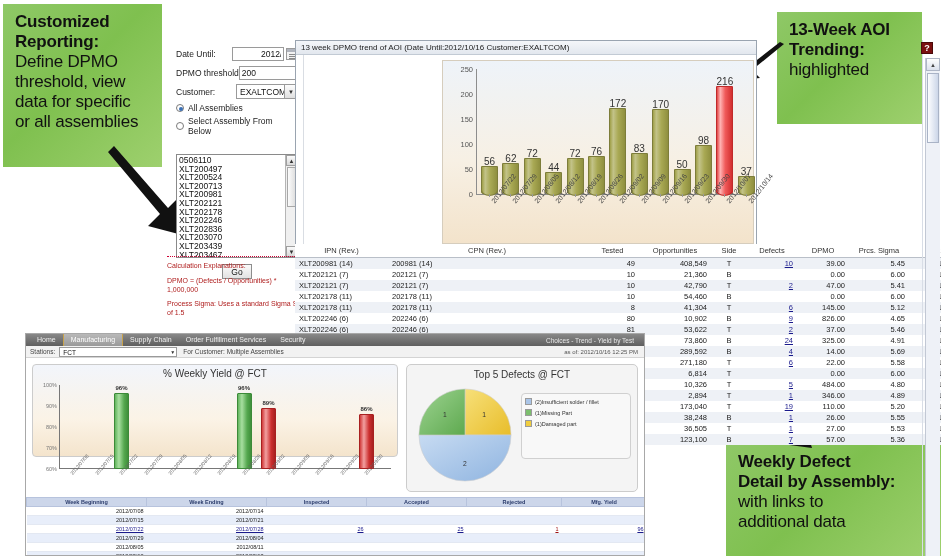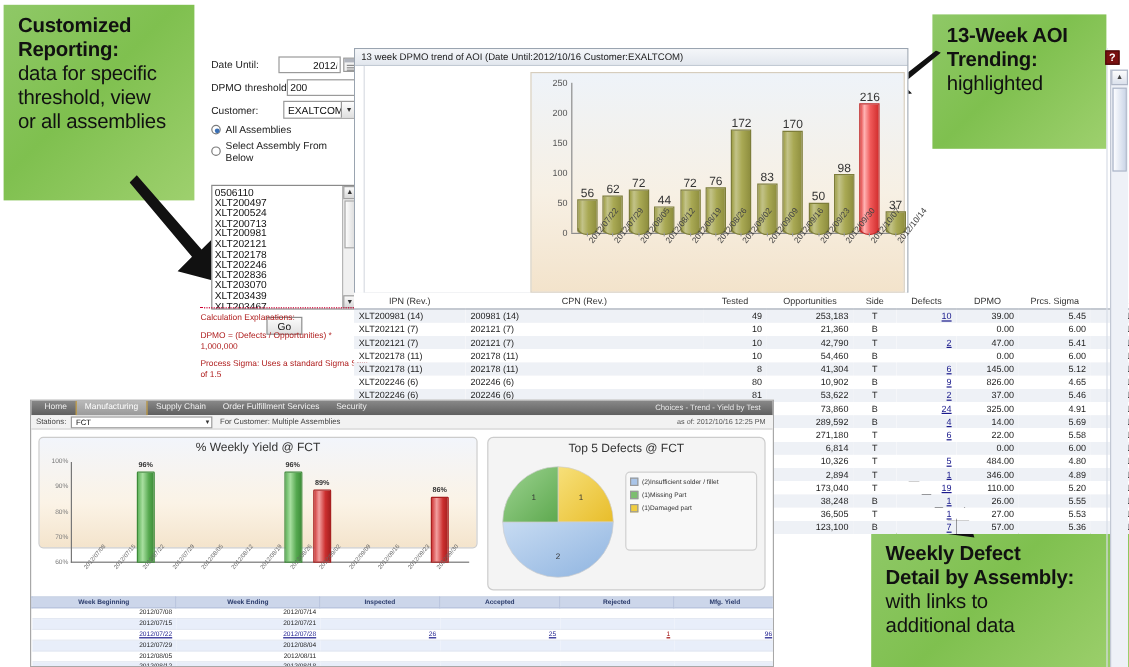--- a/index.html
+++ b/index.html
@@ -251,22 +251,23 @@
     background:linear-gradient(90deg,#fcfdff,#ccd6e8); border:1px solid #a9b3c6;
   }
   .vline-right { position:absolute; left:922px; top:40px; bottom:0; width:1px; background:#d8dde6; }
 </style>
 </head>
 <body>
 
 <div class="callout" id="callout-reporting" style="left:3px; top:4px; width:159px; height:163px;">
   <div class="ctitle">Customized</div>
   <div class="ctitle">Reporting:</div>
+  <div class="cbody">Define  DPMO</div>
+  <div class="cbody">threshold, view</div>
   <div class="cbody">data for specific</div>
-  <div class="cbody">threshold, view</div>
   <div class="cbody">or all assemblies</div>
 </div>
 
 <div class="abs arrow" style="left:108px; top:140px;">
   <svg width="90" height="105" viewBox="0 0 90 105">
     <path d="M6,6 L60,68 L72,56 L78,96 L40,86 L52,74 L0,12 Z" fill="#111"></path>
   </svg>
 </div>
 
 <div class="callout" id="callout-trending" style="left:777px; top:12px; width:145px; height:112px;">
@@ -449,21 +450,21 @@
           <th>DPMO</th>
           <th>Prcs. Sigma</th>
           <th>Wk. of</th>
         </tr>
       </thead>
     <tbody id="detail-body">
         <tr class="alt">
           <td>XLT200981 (14)</td>
           <td>200981 (14)</td>
           <td class="tr-num">49</td>
-          <td class="tr-num">253,183</td>
+          <td class="tr-num">408,549</td>
           <td class="tr-ctr">T</td>
           <td class="tr-num"><span class="lnk">10</span></td>
           <td class="tr-num">39.00</td>
           <td class="tr-num">5.45</td>
           <td class="tr-ctr" style="text-align: right;">2012/07/22</td>
         </tr>
         <tr>
           <td>XLT202121 (7)</td>
           <td>202121 (7)</td>
           <td class="tr-num">10</td>

